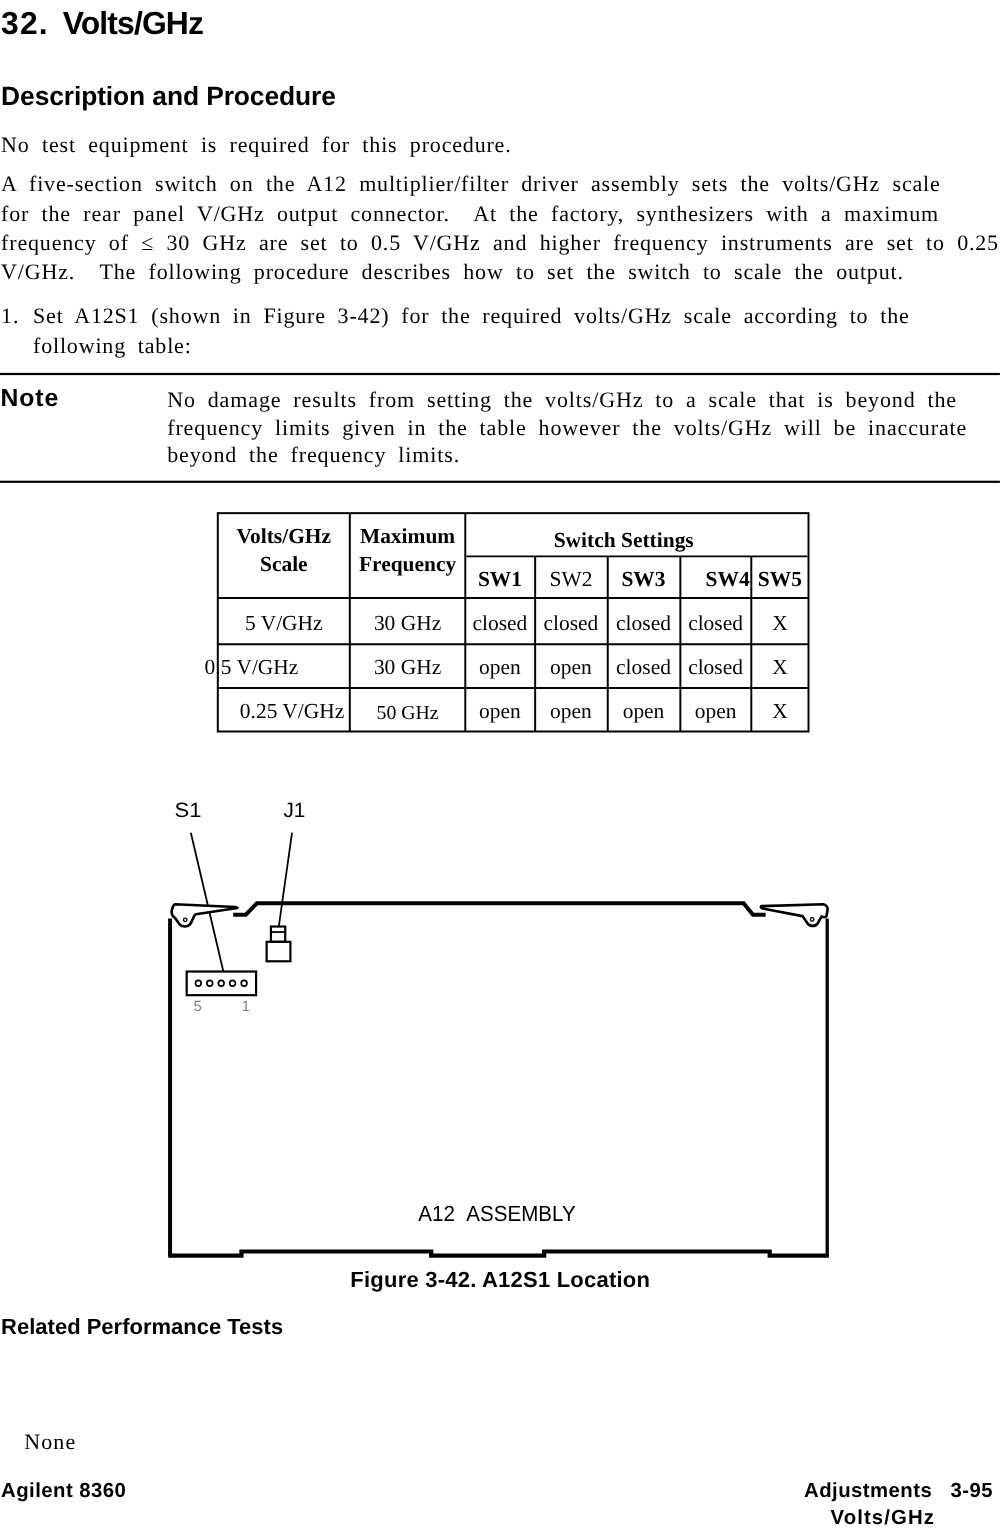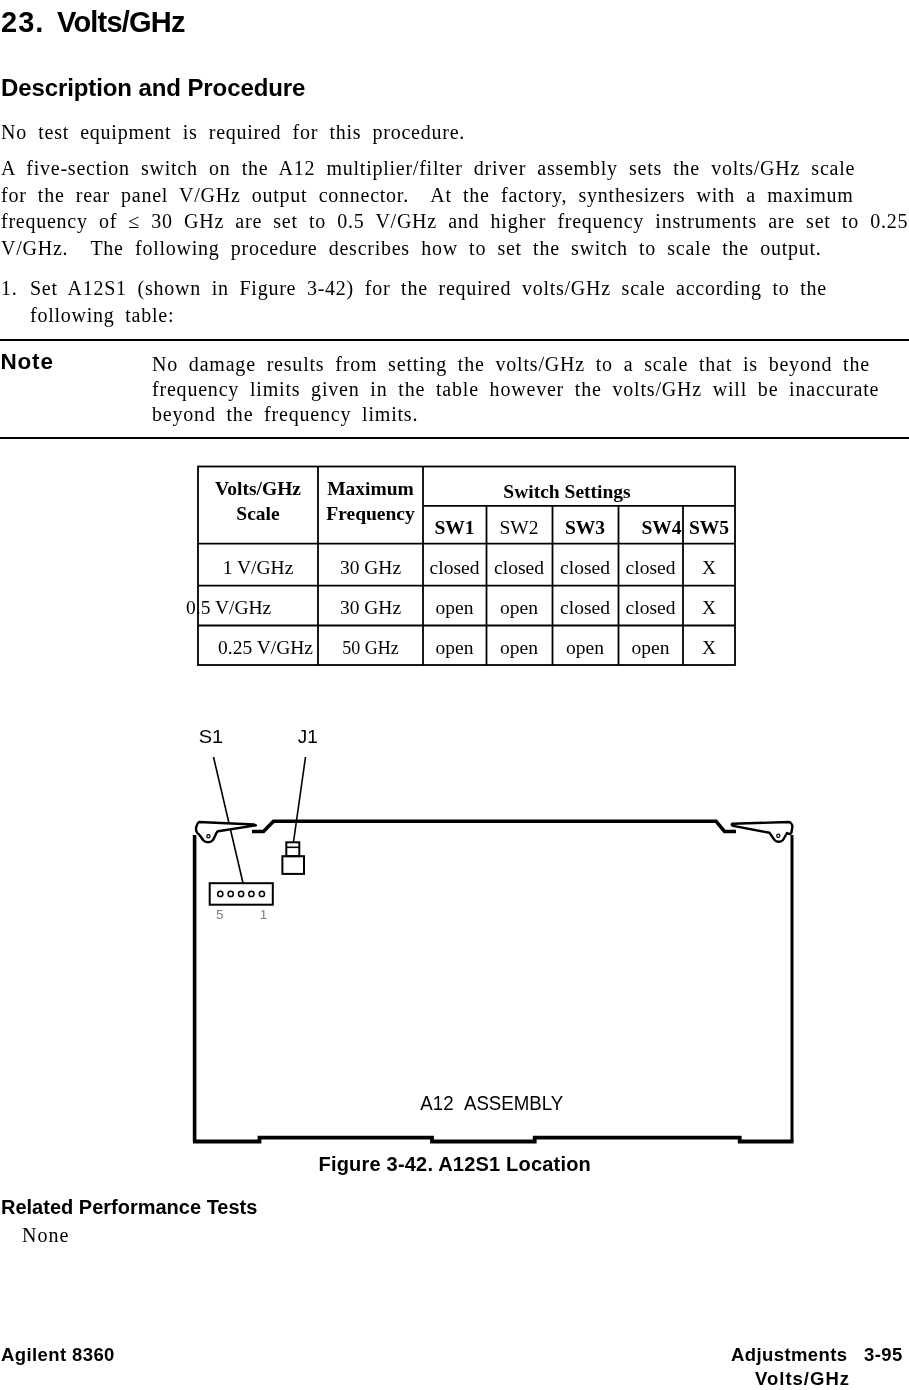--- a/index.html
+++ b/index.html
@@ -6,21 +6,21 @@
   body{width:909px;height:1390px;position:relative;overflow:hidden;
        font-family:"Liberation Serif",serif;color:#000;}
   .sans{font-family:"Liberation Sans",sans-serif;}
   svg{display:block;}
   .abs{position:absolute;white-space:pre;}
   .ser{font-family:"Liberation Serif",serif;font-size:20px;line-height:26.6px;}
 </style>
 </head>
 <body>
 
-<div class="abs sans" style="left:1px;top:5.6px;font-size:29px;font-weight:bold;letter-spacing:1px;">23.</div>
+<div class="abs sans" style="left:1px;top:5.6px;font-size:29px;font-weight:bold;letter-spacing:1px;">32.</div>
 <div class="abs sans" style="left:57px;top:5.6px;font-size:29px;font-weight:bold;letter-spacing:-0.8px;">Volts/GHz</div>
 
 <div class="abs sans" style="left:1px;top:73.8px;font-size:24px;font-weight:bold;letter-spacing:-0.1px;">Description and Procedure</div>
 
 <div class="abs ser" style="left:1px;top:119px;word-spacing:5.5px;letter-spacing:0.75px;">No test equipment is required for this procedure.</div>
 
 <div class="abs ser" style="left:1px;top:155px;word-spacing:5.5px;letter-spacing:0.75px;">A five-section switch on the A12 multiplier/filter driver assembly sets the volts/GHz scale<br>for the rear panel V/GHz output connector.  At the factory, synthesizers with a maximum<br>frequency of ≤ 30 GHz are set to 0.5 V/GHz and higher frequency instruments are set to 0.25<br>V/GHz.  The following procedure describes how to set the switch to scale the output.</div>
 
 <div class="abs ser" style="left:1px;top:275px;word-spacing:5px;letter-spacing:0.75px;">1.</div>
 <div class="abs ser" style="left:30px;top:275px;word-spacing:5px;letter-spacing:0.75px;">Set A12S1 (shown in Figure 3-42) for the required volts/GHz scale according to the<br>following table:</div>
@@ -60,21 +60,21 @@
 <div class="abs ser" style="left:423px;top:514.8px;width:63px;text-align:center;font-weight:bold;font-size:19.5px;">SW1</div>
 
 <div class="abs ser" style="left:486px;top:514.8px;width:66px;text-align:center;font-weight:normal;font-size:19.5px;">SW2</div>
 
 <div class="abs ser" style="left:552px;top:514.8px;width:66px;text-align:center;font-weight:bold;font-size:19.5px;">SW3</div>
 
 <div class="abs ser" style="left:618px;top:514.8px;width:65px;text-align:center;font-weight:bold;font-size:19.5px;padding-left:11px;">SW4</div>
 
 <div class="abs ser" style="left:683px;top:514.8px;width:52px;text-align:center;font-weight:bold;font-size:19.5px;">SW5</div>
 
-<div class="abs ser" style="left:198px;top:555.1px;width:120px;text-align:center;font-size:19.5px;">1 V/GHz</div>
+<div class="abs ser" style="left:198px;top:555.1px;width:120px;text-align:center;font-size:19.5px;">5 V/GHz</div>
 <div class="abs ser" style="left:318px;top:555.1px;width:105px;text-align:center;font-size:19.5px;">30 GHz</div>
 <div class="abs ser" style="left:423px;top:555.1px;width:63px;text-align:center;font-size:19.5px;">closed</div>
 <div class="abs ser" style="left:486px;top:555.1px;width:66px;text-align:center;font-size:19.5px;">closed</div>
 <div class="abs ser" style="left:552px;top:555.1px;width:66px;text-align:center;font-size:19.5px;">closed</div>
 <div class="abs ser" style="left:618px;top:555.1px;width:65px;text-align:center;font-size:19.5px;">closed</div>
 <div class="abs ser" style="left:683px;top:555.1px;width:52px;text-align:center;font-size:19.5px;">X</div>
 
 <div class="abs ser" style="left:186px;top:594.8px;width:120px;text-align:left;font-size:19.5px;">0.5 V/GHz</div>
 <div class="abs ser" style="left:318px;top:594.8px;width:105px;text-align:center;font-size:19.5px;">30 GHz</div>
 <div class="abs ser" style="left:423px;top:594.8px;width:63px;text-align:center;font-size:19.5px;">open</div>
@@ -84,21 +84,21 @@
 <div class="abs ser" style="left:683px;top:594.8px;width:52px;text-align:center;font-size:19.5px;">X</div>
 
 <div class="abs ser" style="left:198px;top:634.5px;width:135px;text-align:center;font-size:19.5px;">0.25 V/GHz</div>
 <div class="abs ser" style="left:318px;top:634.5px;width:105px;text-align:center;font-size:18px;">50 GHz</div>
 <div class="abs ser" style="left:423px;top:634.5px;width:63px;text-align:center;font-size:19.5px;">open</div>
 <div class="abs ser" style="left:486px;top:634.5px;width:66px;text-align:center;font-size:19.5px;">open</div>
 <div class="abs ser" style="left:552px;top:634.5px;width:66px;text-align:center;font-size:19.5px;">open</div>
 <div class="abs ser" style="left:618px;top:634.5px;width:65px;text-align:center;font-size:19.5px;">open</div>
 <div class="abs ser" style="left:683px;top:634.5px;width:52px;text-align:center;font-size:19.5px;">X</div>
 
-<div class="abs" style="left:0px;top:700px;width:845px;height:460px;line-height:0;white-space:normal;padding-left:40px;">
+<div class="abs" style="left:0px;top:700px;width:845px;height:460px;line-height:0;white-space:normal;">
     <svg width="909" height="460" viewBox="0 700 909 460">
 
   <text x="158.7" y="743" font-family="Liberation Sans" font-size="19" textLength="24.5" lengthAdjust="spacingAndGlyphs">S1</text>
 
   <text x="257.7" y="743" font-family="Liberation Sans" font-size="19" textLength="20" lengthAdjust="spacingAndGlyphs">J1</text>
 
   <line x1="173.5" y1="757" x2="203" y2="883" stroke="#000" stroke-width="1.6"></line>
 
   <line x1="265.5" y1="757" x2="253.5" y2="842" stroke="#000" stroke-width="1.6"></line>
 
@@ -138,19 +138,19 @@
   <text x="219.8" y="919" font-family="Liberation Sans" font-size="13.5" fill="#808080">1</text>
 
   <text x="380.3" y="1109.9" font-family="Liberation Sans" font-size="20" textLength="143" lengthAdjust="spacingAndGlyphs">A12&nbsp;&nbsp;ASSEMBLY</text>
 </svg>
 </div>
 
 <div class="abs sans" style="left:318.5px;top:1152.6px;font-size:20px;font-weight:bold;letter-spacing:0.2px;">Figure 3-42. A12S1 Location</div>
 
 <div class="abs sans" style="left:1px;top:1196px;font-size:20px;font-weight:bold;">Related Performance Tests</div>
 
-<div class="abs ser" style="left:22px;top:1222px;letter-spacing:1px;">None</div>
+<div class="abs ser" style="left:22px;top:1298px;letter-spacing:1px;">None</div>
 
 <div class="abs sans" style="left:1px;top:1343.6px;font-size:18.5px;font-weight:bold;letter-spacing:0.4px;">Agilent 8360</div>
 
 <div class="abs sans" style="left:731px;top:1343.6px;font-size:18.5px;font-weight:bold;letter-spacing:0.4px;">Adjustments&nbsp;&nbsp;&nbsp;3-95</div>
 
 <div class="abs sans" style="left:755px;top:1368px;font-size:18.5px;font-weight:bold;letter-spacing:1px;">Volts/GHz</div>
 
 </body></html>

